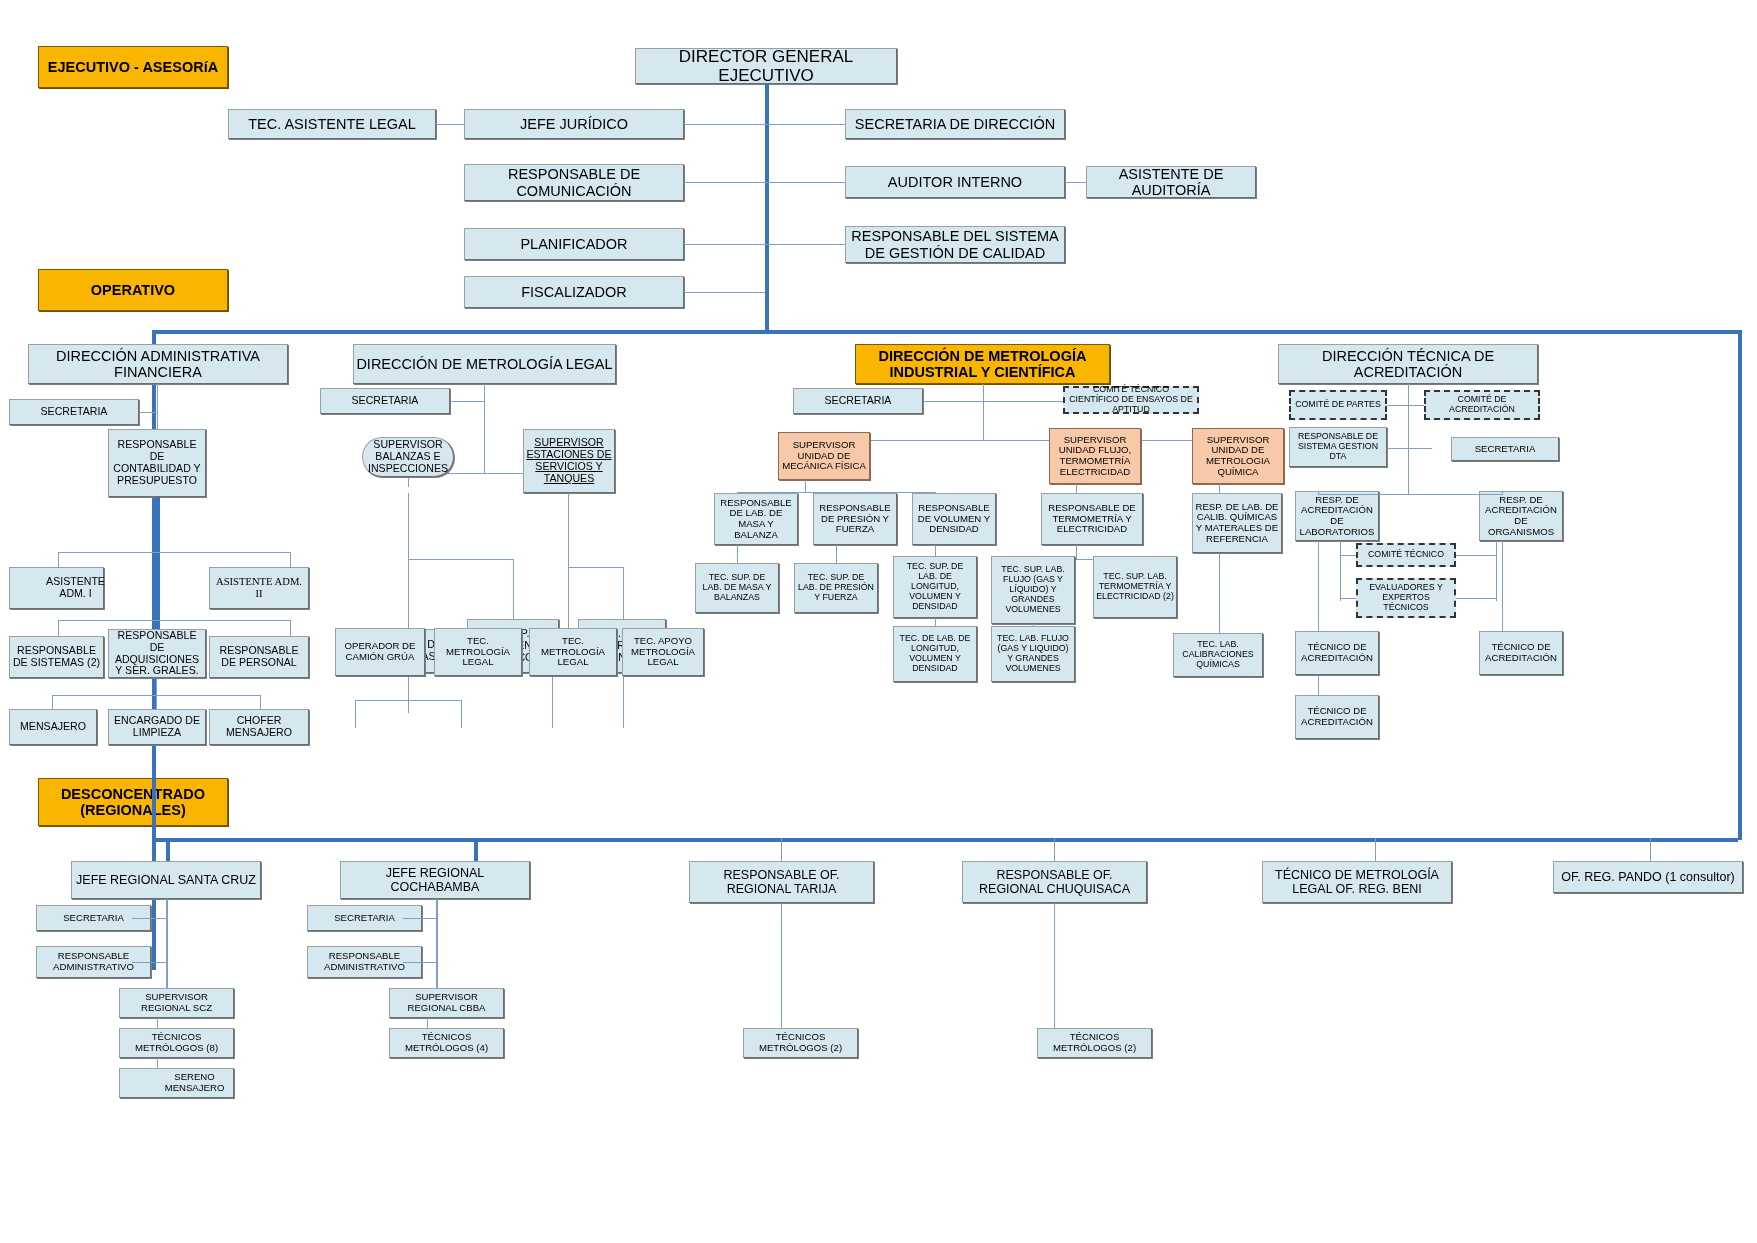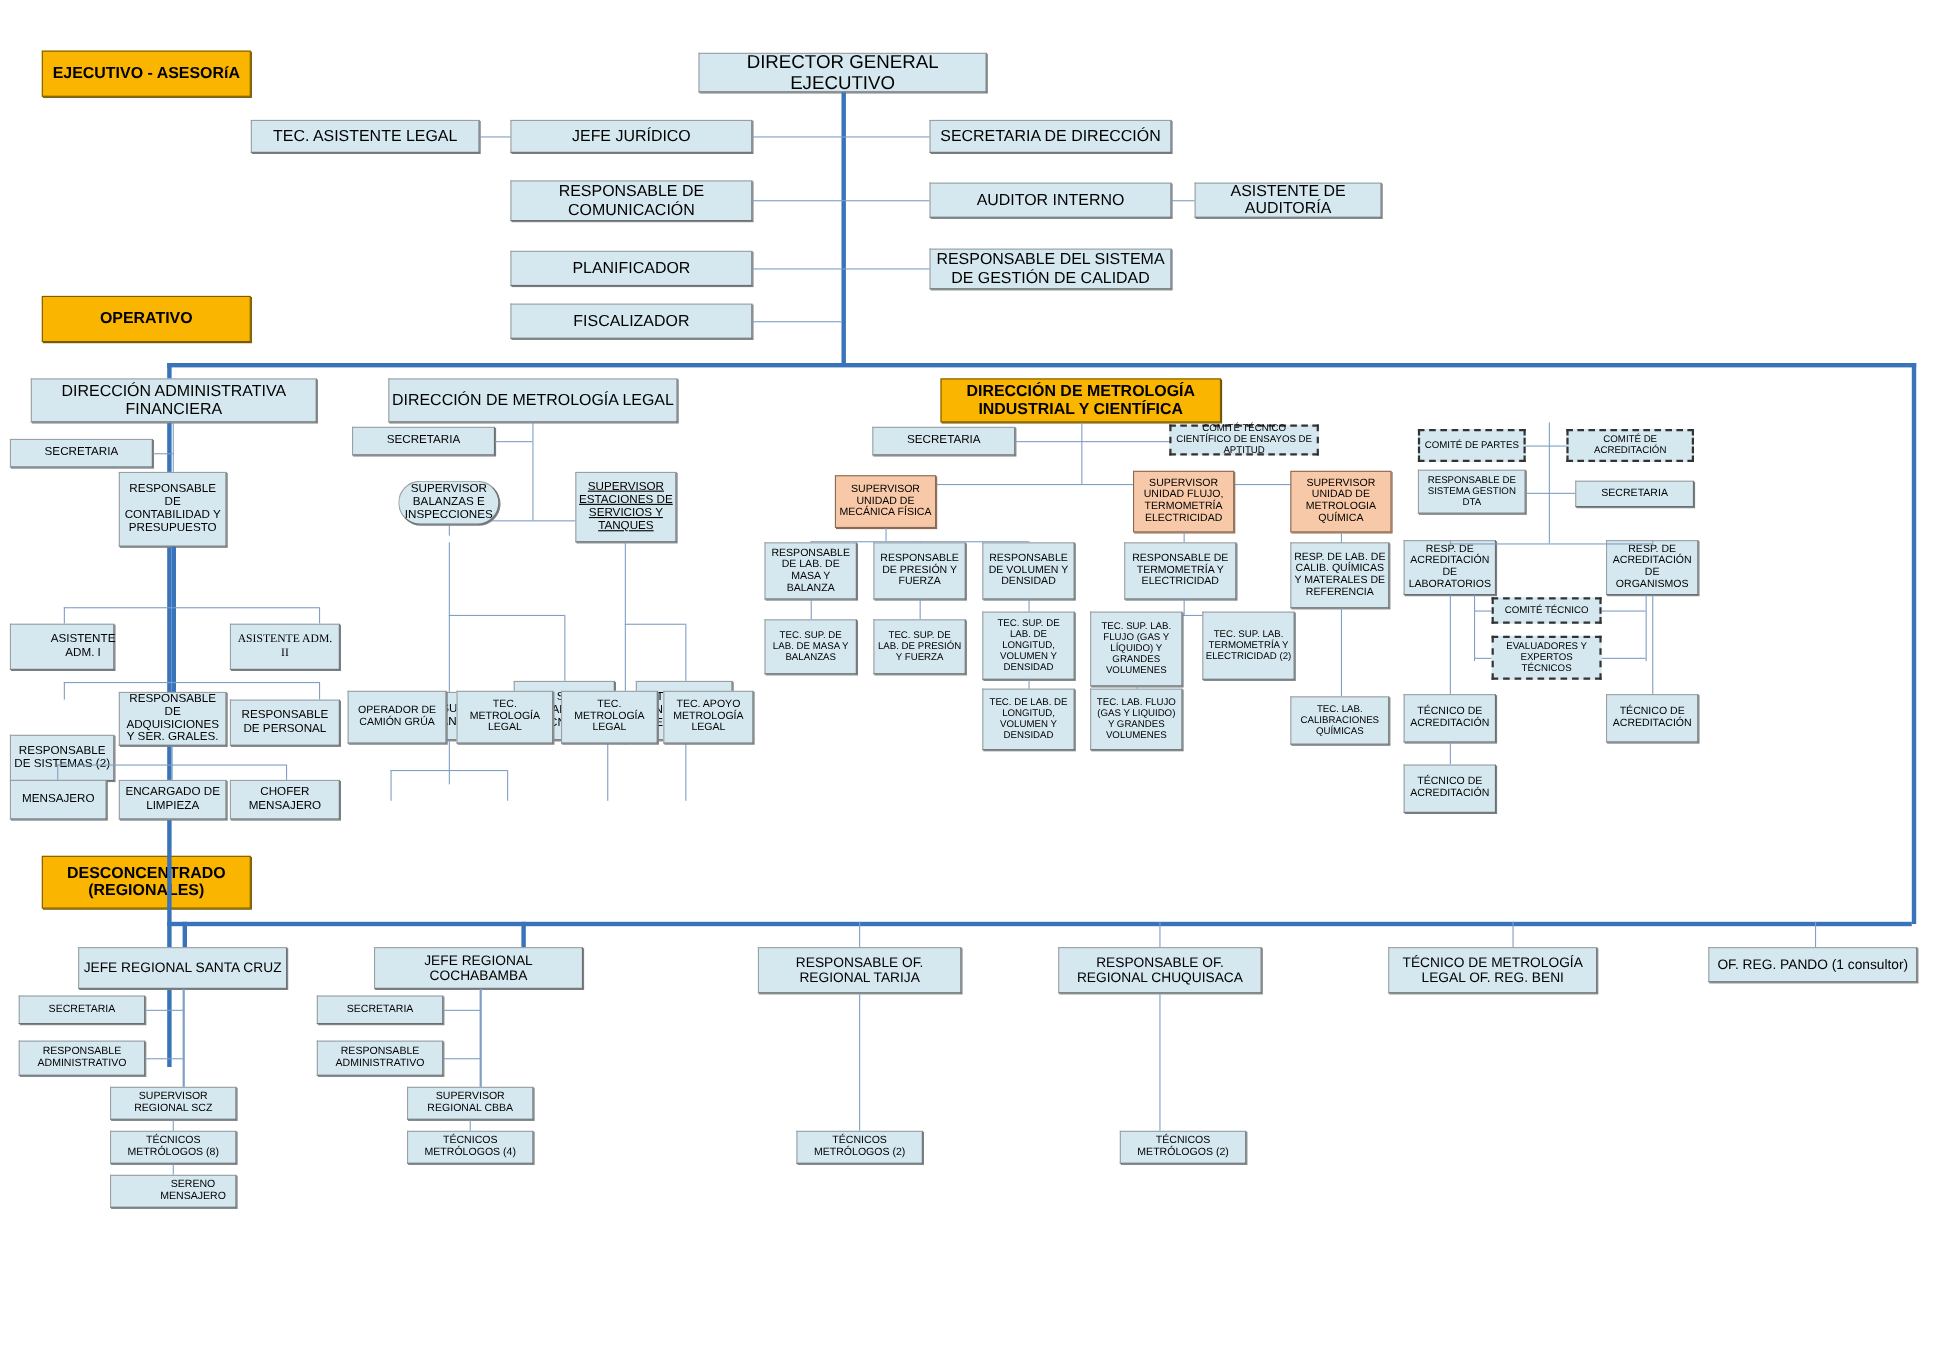--- a/index.html
+++ b/index.html
@@ -21,21 +21,21 @@
   .ln.h{height:1px;}
   .ln.v{width:1px;}
   .ln.thick{background:#3973b9;}
   .ln.thick.h{height:4px;}
   .ln.thick.v{width:4px;}
 
   .f18{font-size:17px;}
   .f15{font-size:14.5px;}
   .f13{font-size:12.5px;}
   .f11{font-size:10.6px;}
-  .f10{font-size:9.6px;}
+  .f10{font-size:9.6px;margin-left:19px;}
   .f9{font-size:8.8px;}
 </style>
 </head>
 <body>
 
 <div id="canvas">
 
   <div class="box orange f15" style="left:38px;top:46px;width:190px;height:42px;">EJECUTIVO - ASESORíA</div>
 
   <div class="box orange f15" style="left:38px;top:269px;width:190px;height:42px;">OPERATIVO</div>
@@ -82,21 +82,21 @@
   <div class="ln v" style="left:58px;top:552px;height:15px;"></div>
   <div class="ln v" style="left:290px;top:552px;height:15px;"></div>
 
   <div class="box sh f11" style="left:9px;top:567px;width:95px;height:42px;padding-left:40px;">ASISTENTE ADM. I</div>
   <div class="box sh f11" style="left:209px;top:567px;width:100px;height:42px;font-family:Liberation Serif, serif;">ASISTENTE ADM. II</div>
 
   <div class="ln h" style="left:58px;top:620px;width:232px;"></div>
   <div class="ln v" style="left:58px;top:620px;height:16px;"></div>
   <div class="ln v" style="left:290px;top:620px;height:16px;"></div>
 
-  <div class="box sh f11" style="left:9px;top:636px;width:95px;height:42px;margin-top:32px;">RESPONSABLE DE SISTEMAS (2)</div>
+  <div class="box sh f11" style="left:9px;top:636px;width:95px;height:42px;">RESPONSABLE DE SISTEMAS (2)</div>
   <div class="box sh f11" style="left:108px;top:629px;width:98px;height:49px;">RESPONSABLE DE ADQUISICIONES Y SER. GRALES.</div>
   <div class="box sh f11" style="left:209px;top:636px;width:100px;height:42px;">RESPONSABLE DE PERSONAL</div>
 
   <div class="ln h" style="left:52px;top:695px;width:208px;"></div>
   <div class="ln v" style="left:52px;top:695px;height:14px;"></div>
   <div class="ln v" style="left:156px;top:678px;height:31px;"></div>
   <div class="ln v" style="left:260px;top:695px;height:14px;"></div>
 
   <div class="box sh f11" style="left:9px;top:709px;width:88px;height:36px;">MENSAJERO</div>
   <div class="box sh f11" style="left:108px;top:709px;width:98px;height:36px;">ENCARGADO DE LIMPIEZA</div>
@@ -191,20 +191,21 @@
   <div class="box sh f9" style="left:991px;top:556px;width:84px;height:68px;">TEC. SUP. LAB. FLUJO (GAS Y LÍQUIDO) Y GRANDES VOLUMENES</div>
   <div class="box sh f9" style="left:1093px;top:556px;width:84px;height:62px;">TEC. SUP. LAB. TERMOMETRÍA Y ELECTRICIDAD (2)</div>
 
   <div class="ln v" style="left:935px;top:618px;height:15px;"></div>
   <div class="ln v" style="left:1033px;top:624px;height:9px;"></div>
 
   <div class="box sh f9" style="left:893px;top:626px;width:84px;height:56px;">TEC. DE LAB. DE LONGITUD, VOLUMEN Y DENSIDAD</div>
   <div class="box sh f9" style="left:991px;top:626px;width:84px;height:56px;">TEC. LAB. FLUJO (GAS Y LIQUIDO) Y GRANDES VOLUMENES</div>
   <div class="box sh f9" style="left:1173px;top:633px;width:90px;height:44px;">TEC. LAB. CALIBRACIONES QUÍMICAS</div>
 
+  <div class="box sh f15" style="left:1278px;top:344px;width:260px;height:40px;">DIRECCIÓN TÉCNICA DE ACREDITACIÓN</div>
 
   <div class="box dashed f9" style="left:1289px;top:390px;width:98px;height:30px;">COMITÉ DE PARTES</div>
   <div class="box dashed f9" style="left:1424px;top:390px;width:116px;height:30px;">COMITÉ DE ACREDITACIÓN</div>
   <div class="ln h" style="left:1387px;top:405px;width:37px;"></div>
 
   <div class="box sh f9" style="left:1289px;top:427px;width:98px;height:40px;">RESPONSABLE DE SISTEMA GESTION DTA</div>
   <div class="box sh f10" style="left:1432px;top:437px;width:108px;height:24px;">SECRETARIA</div>
   <div class="ln h" style="left:1387px;top:448px;width:45px;"></div>
   <div class="ln v" style="left:1408px;top:384px;height:110px;"></div>
 

